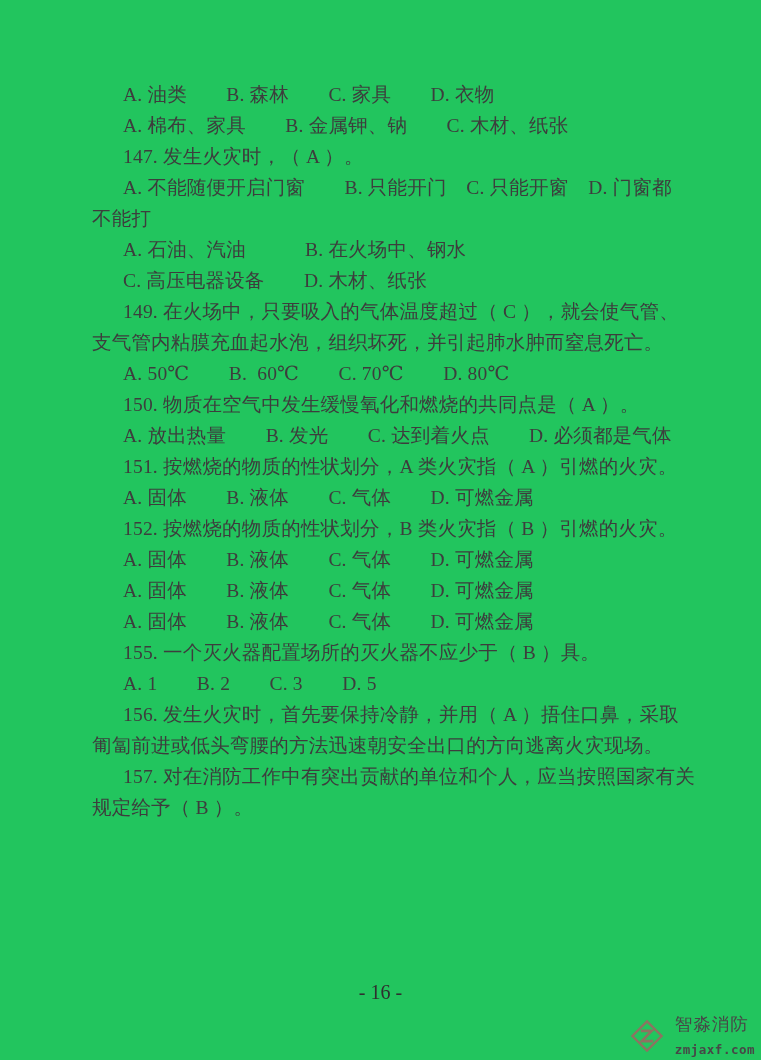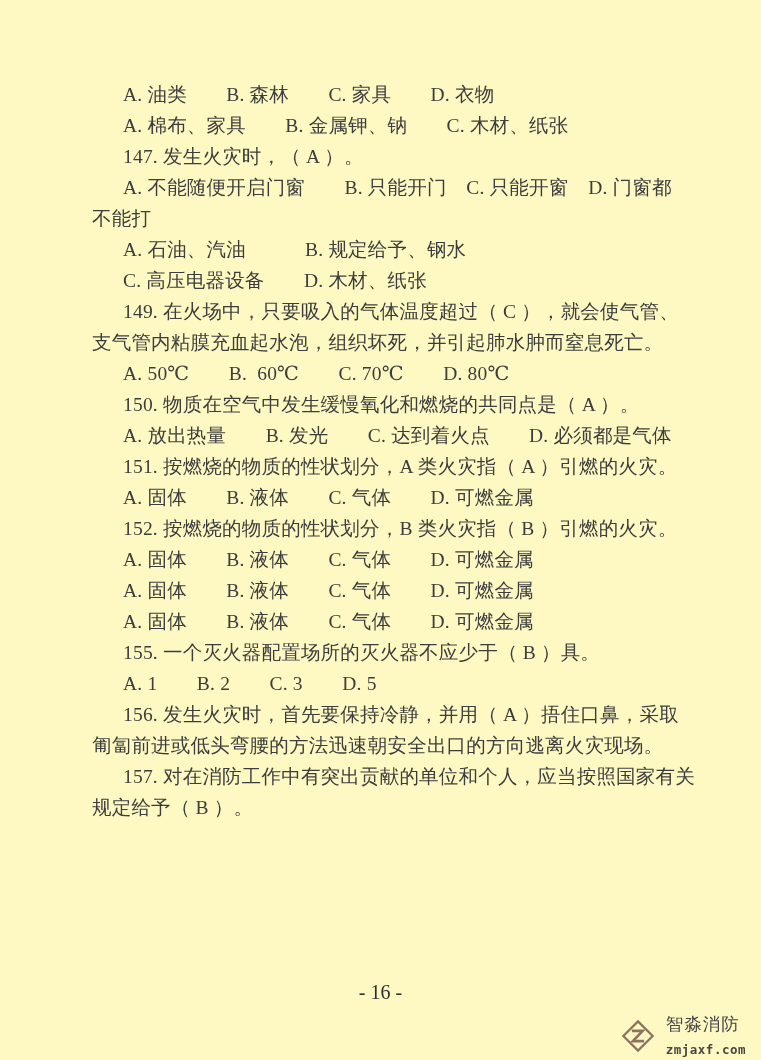--- a/index.html
+++ b/index.html
@@ -4,21 +4,21 @@
 <style>
   html, body {
     margin: 0;
     padding: 0;
     background: #ffffff;
   }
   .page {
     position: relative;
     width: 761px;
     height: 1060px;
-    background: #fef9c3;
+    background: #22c55e;
     overflow: hidden;
     font-family: "Liberation Serif", "DejaVu Serif", serif;
     color: #3d3d3d;
   }
   .content {
     position: absolute;
     top: 79px;
     left: 92px;
     right: 80px;
     font-size: 19.5px;
@@ -36,21 +36,21 @@
     position: absolute;
     top: 981px;
     left: 0;
     width: 100%;
     text-align: center;
     font-size: 20px;
     color: #2f2f2f;
   }
   .watermark {
     position: absolute;
-    right: 15px;
+    right: 6px;
     bottom: 4px;
     display: flex;
     align-items: center;
     gap: 11px;
   }
   .wm-logo {
     display: inline-flex;
     width: 34px;
     height: 34px;
   }
@@ -79,21 +79,21 @@
 <body>
 
 <div class="page">
 
   <div class="content" id="content">
       <div class="line indent">A. 油类　　B. 森林　　C. 家具　　D. 衣物</div>
       <div class="line indent">A. 棉布、家具　　B. 金属钾、钠　　C. 木材、纸张</div>
       <div class="line indent">147. 发生火灾时，（ A ）。</div>
       <div class="line indent">A. 不能随便开启门窗　　B. 只能开门　C. 只能开窗　D. 门窗都</div>
       <div class="line">不能打</div>
-      <div class="line indent">A. 石油、汽油　　　B. 规定给予、钢水</div>
+      <div class="line indent">A. 石油、汽油　　　B. 在火场中、钢水</div>
       <div class="line indent">C. 高压电器设备　　D. 木材、纸张</div>
       <div class="line indent">149. 在火场中，只要吸入的气体温度超过（ C ），就会使气管、</div>
       <div class="line">支气管内粘膜充血起水泡，组织坏死，并引起肺水肿而窒息死亡。</div>
       <div class="line indent">A. 50℃　　B.  60℃　　C. 70℃　　D. 80℃</div>
       <div class="line indent">150. 物质在空气中发生缓慢氧化和燃烧的共同点是（ A ）。</div>
       <div class="line indent">A. 放出热量　　B. 发光　　C. 达到着火点　　D. 必须都是气体</div>
       <div class="line indent">151. 按燃烧的物质的性状划分，A 类火灾指（ A ）引燃的火灾。</div>
       <div class="line indent">A. 固体　　B. 液体　　C. 气体　　D. 可燃金属</div>
       <div class="line indent">152. 按燃烧的物质的性状划分，B 类火灾指（ B ）引燃的火灾。</div>
       <div class="line indent">A. 固体　　B. 液体　　C. 气体　　D. 可燃金属</div>

